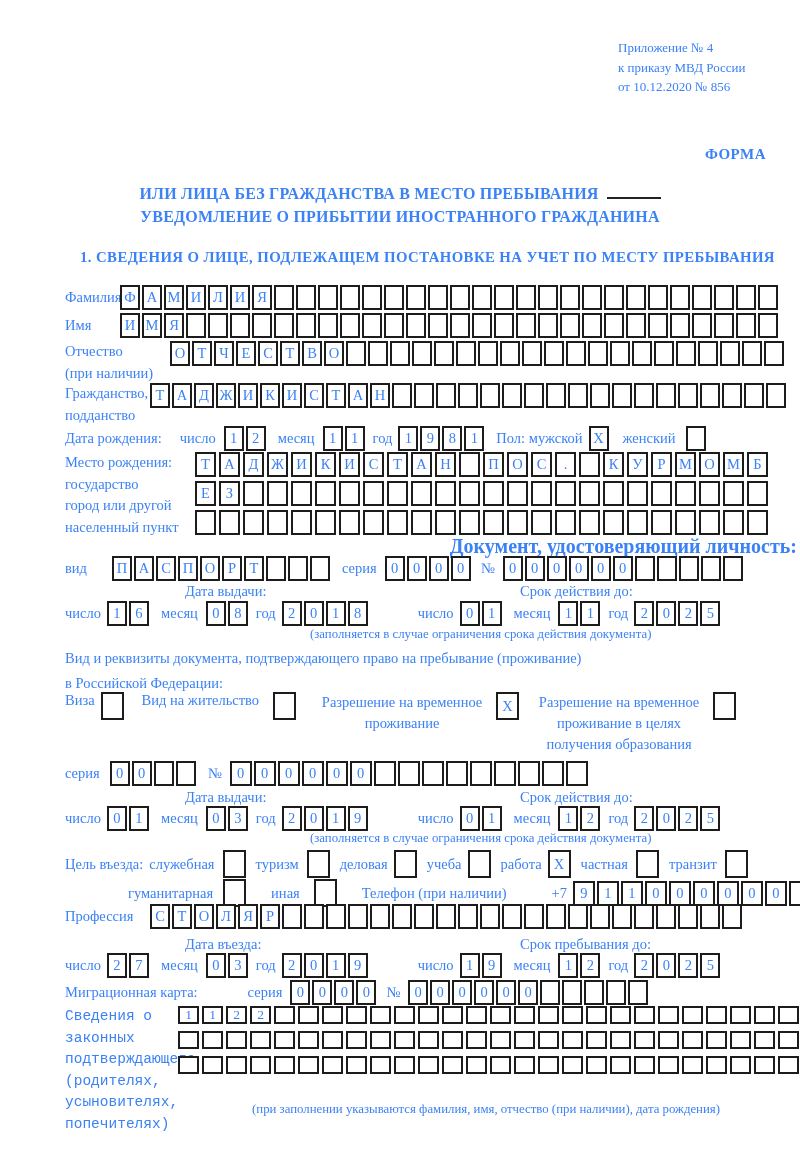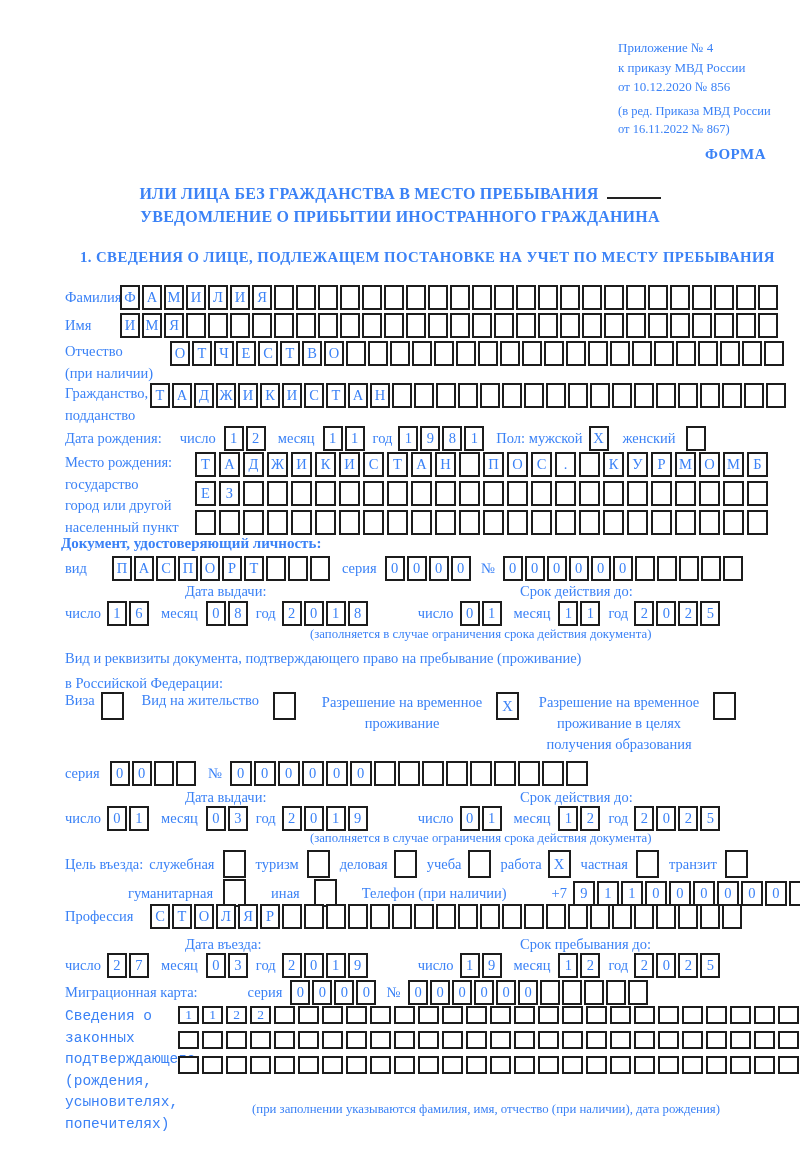--- a/index.html
+++ b/index.html
@@ -28,38 +28,34 @@
   .chk .cbox{width:23px;height:28px;}
   .stack{display:flex;flex-direction:column;gap:4px;}
   .stack2{display:flex;flex-direction:column;gap:7px;}
   .ml6{margin-left:6px;}.ml8{margin-left:8px;}.ml10{margin-left:10px;}.ml12{margin-left:12px;}
   .ml14{margin-left:14px;}.ml18{margin-left:18px;}.ml20{margin-left:20px;}.ml25{margin-left:25px;}
   .ml45{margin-left:45px;}.ml50{margin-left:50px;}
   .subhdr{position:absolute;left:65px;width:725px;font-size:14.5px;}
   .subhdr .h1{position:absolute;left:120px;}
   .subhdr .h2{position:absolute;left:455px;}
   .note{position:absolute;font-size:12.8px;}
-  .dochead{position:absolute;left:61px;width:725px;text-align:left;font-weight:bold;font-size:15px;}
+  .dochead{position:absolute;left:72px;width:725px;text-align:right;font-weight:bold;font-size:20px;}
   .para{position:absolute;left:65px;font-size:14.5px;line-height:1.75;}
   .optblock{width:172px;text-align:center;font-size:14.5px;line-height:21px;white-space:normal;}
   .opt{display:inline-flex;align-items:center;}
 </style>
 </head>
 <body>
 
 <div class="page">
 
   <div class="hdr">
     <div>Приложение № 4</div>
     <div>к приказу МВД России</div>
     <div>от 10.12.2020 № 856</div>
-    <div class="amend">
-      <div>(в ред. Приказа МВД России</div>
-      <div>от 16.11.2022 № 867)</div>
-    </div>
   </div>
   <div class="forma">ФОРМА</div>
 
   <div class="title">
     <div><span>ИЛИ ЛИЦА БЕЗ ГРАЖДАНСТВА В МЕСТО ПРЕБЫВАНИЯ</span><span class="blankline"></span></div>
     <div>УВЕДОМЛЕНИЕ О ПРИБЫТИИ ИНОСТРАННОГО ГРАЖДАНИНА</div>
   </div>
 
   <div class="sec1">1. СВЕДЕНИЯ О ЛИЦЕ, ПОДЛЕЖАЩЕМ ПОСТАНОВКЕ НА УЧЕТ ПО МЕСТУ ПРЕБЫВАНИЯ</div>
 
@@ -680,21 +676,21 @@
         <span class="cbox"></span>
         <span class="cbox"></span>
       </span>
   </div>
 
   <div class="row rowtop" style="top:1006px">
     <span class="lblcol w113">
       <span>Сведения о</span><br>
       <span>законных</span><br>
       <span>подтверждающего</span><br>
-      <span>(рождения,</span><br>
+      <span>(родителях,</span><br>
       <span>усыновителях,</span><br>
       <span>попечителях)</span>
     </span>
     <span class="stack2">
       <span class="boxes flat">
           <span class="cbox">1</span>
           <span class="cbox">1</span>
           <span class="cbox">2</span>
           <span class="cbox">2</span>
           <span class="cbox"></span>

